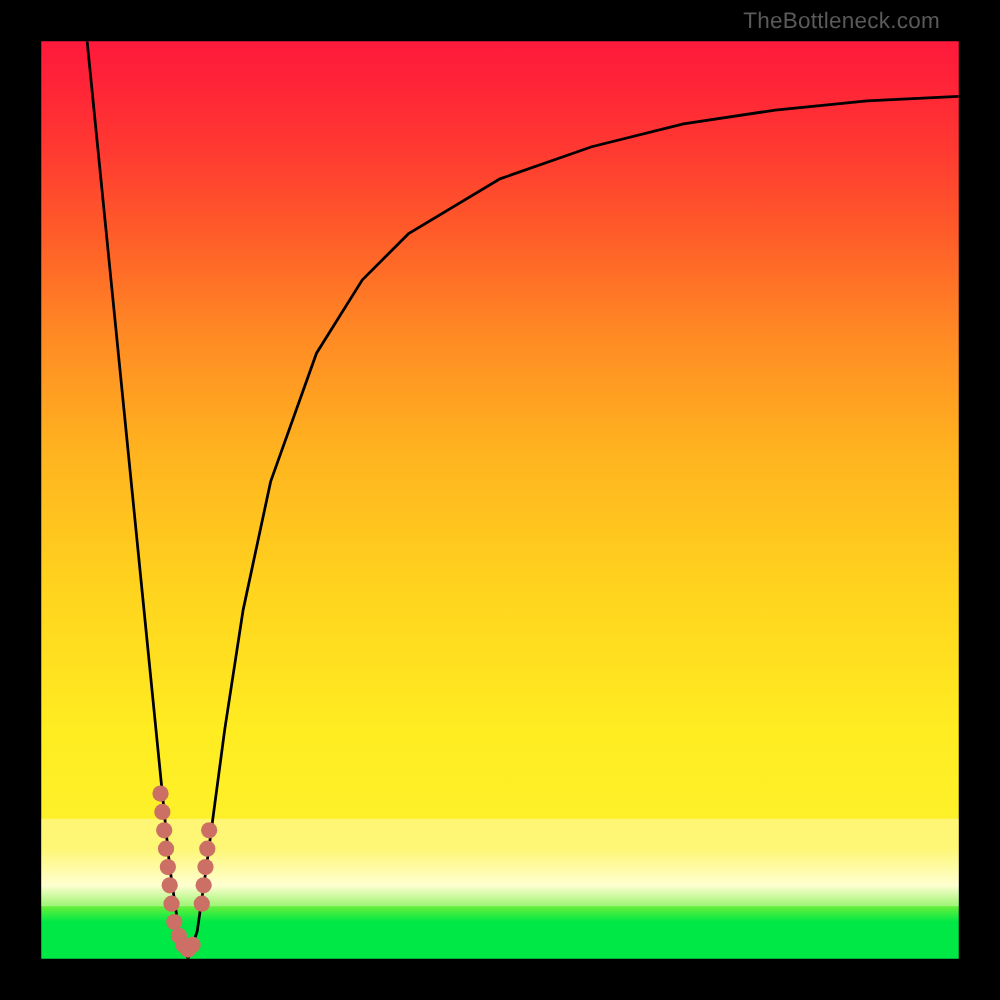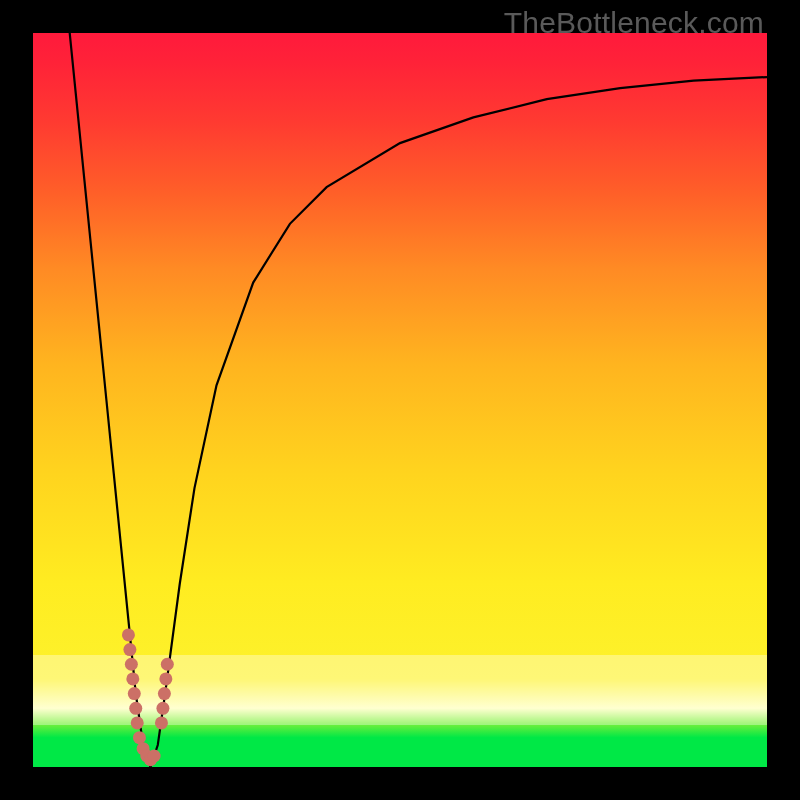--- a/index.html
+++ b/index.html
@@ -46,23 +46,23 @@
     left: 0;
     right: 0;
     bottom: 42px;
     height: 70px;
     background: rgba(255, 255, 255, 0.35);
     mix-blend-mode: screen;
   }
   .attribution {
     position: absolute;
     top: 6px;
-    right: 36px;
+    right: 48px;
     color: #5a5a5a;
-    font-size: 30px;
+    font-size: 18px;
     font-weight: 400;
     letter-spacing: 0.2px;
   }
   svg.curves {
     position: absolute;
     left: 0;
     top: 0;
     width: 734px;
     height: 734px;
   }

